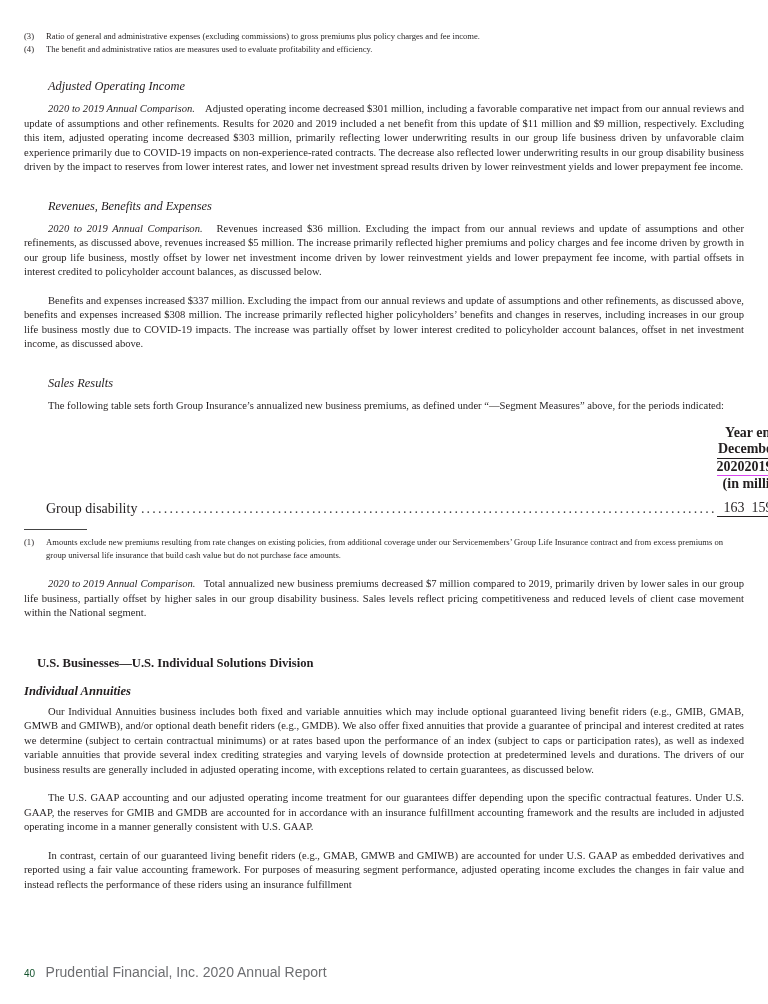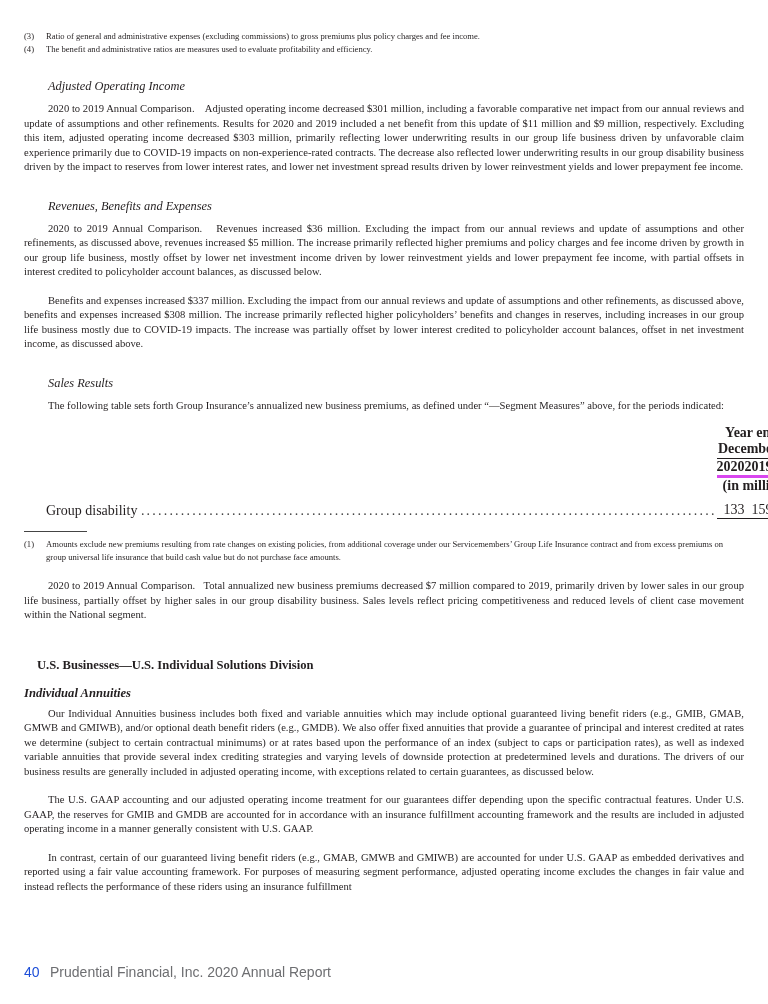--- a/index.html
+++ b/index.html
@@ -3,37 +3,37 @@
 <meta charset="utf-8">
 <style>
   html, body { margin: 0; padding: 0; background: #ffffff; }
   body { width: 768px; height: 1004px; position: relative; overflow: hidden;
          font-family: "Liberation Serif", "DejaVu Serif", serif; color: #231f20; }
   .page { position: absolute; left: 24px; top: 0; width: 720px; }
   .fn { font-size: 8.6px; line-height: 12.5px; position: relative; padding-left: 22px; }
   .fn .num { position: absolute; left: 0; top: 0; }
   p { margin: 0; font-size: 10.6px; line-height: 14.5px; text-align: justify; text-indent: 24px; }
   .sub { font-style: italic; font-size: 12.4px; margin: 0 0 8px 24px; }
-  .lead { }
+  .lead { font-style: italic; }
   .h1 { font-weight: bold; font-size: 12.6px; margin: 13px; }
   .h2 { font-weight: bold; font-style: italic; font-size: 12.6px; margin: 12px 0 6px 0; }
   table.sales { border-collapse: collapse; width: 672px; font-size: 14px; }
   table.sales td { padding: 0; height: 13px; vertical-align: bottom; }
   .lbl { white-space: nowrap; overflow: hidden; }
   .lbl .dots { letter-spacing: 2.2px; color: #444; }
   .val { text-align: right; width: 36px; }
   .gap { width: 12px; }
   .hdr-year { text-align: center; font-weight: bold; border-bottom: 1px solid #231f20; padding-bottom: 1px !important; }
-  .hdr-col { text-align: center; font-weight: bold; border-bottom: 3px solid #d946ef; }
+  .hdr-col { text-align: center; font-weight: bold; border-bottom: 1px solid #d946ef; }
   .hdr-sub { text-align: center; font-weight: bold; }
   .single { border-bottom: 1px solid #231f20; }
   .double { border-bottom: 3px double #231f20; }
   .footrule { width: 63px; border-top: 1px solid #444; margin: 8px 0 6px 0; }
   .footer { position: absolute; left: 24px; top: 963px; font-family: "Liberation Sans", "DejaVu Sans", sans-serif; color: #6d6e71; }
-  .footer .pg { font-size: 14px; color: #1d4ed8; margin-right: 6px; }
+  .footer .pg { font-size: 10px; color: #14532d; margin-right: 6px; }
   .footer .rt { font-size: 14px; }
 </style>
 </head>
 <body>
 
 <div class="page">
 
   <div style="height:30px"></div>
   <div class="fn">
     <span class="num">(3)</span>
@@ -79,21 +79,21 @@
       <td></td>
           <td></td>
       <td colspan="5" class="hdr-sub">(in millions)</td>
     </tr>
     <tr style="height:8px">
           <td colspan="7" style="height:8px"></td>
         </tr>
     <tr>
       <td class="lbl" style="padding-left:22px"><span>Group disability</span> <span class="dots">.....................................................................................................</span></td>
       <td class="gap"></td>
-      <td class="val single">133</td>
+      <td class="val single">163</td>
       <td class="gap"></td>
       <td class="val single">159</td>
       <td class="gap"></td>
       <td class="val single">183</td>
     </tr>
     <tr style="height:4px">
           <td colspan="7" style="height:4px"></td>
         </tr>
   </tbody>
     </table>

